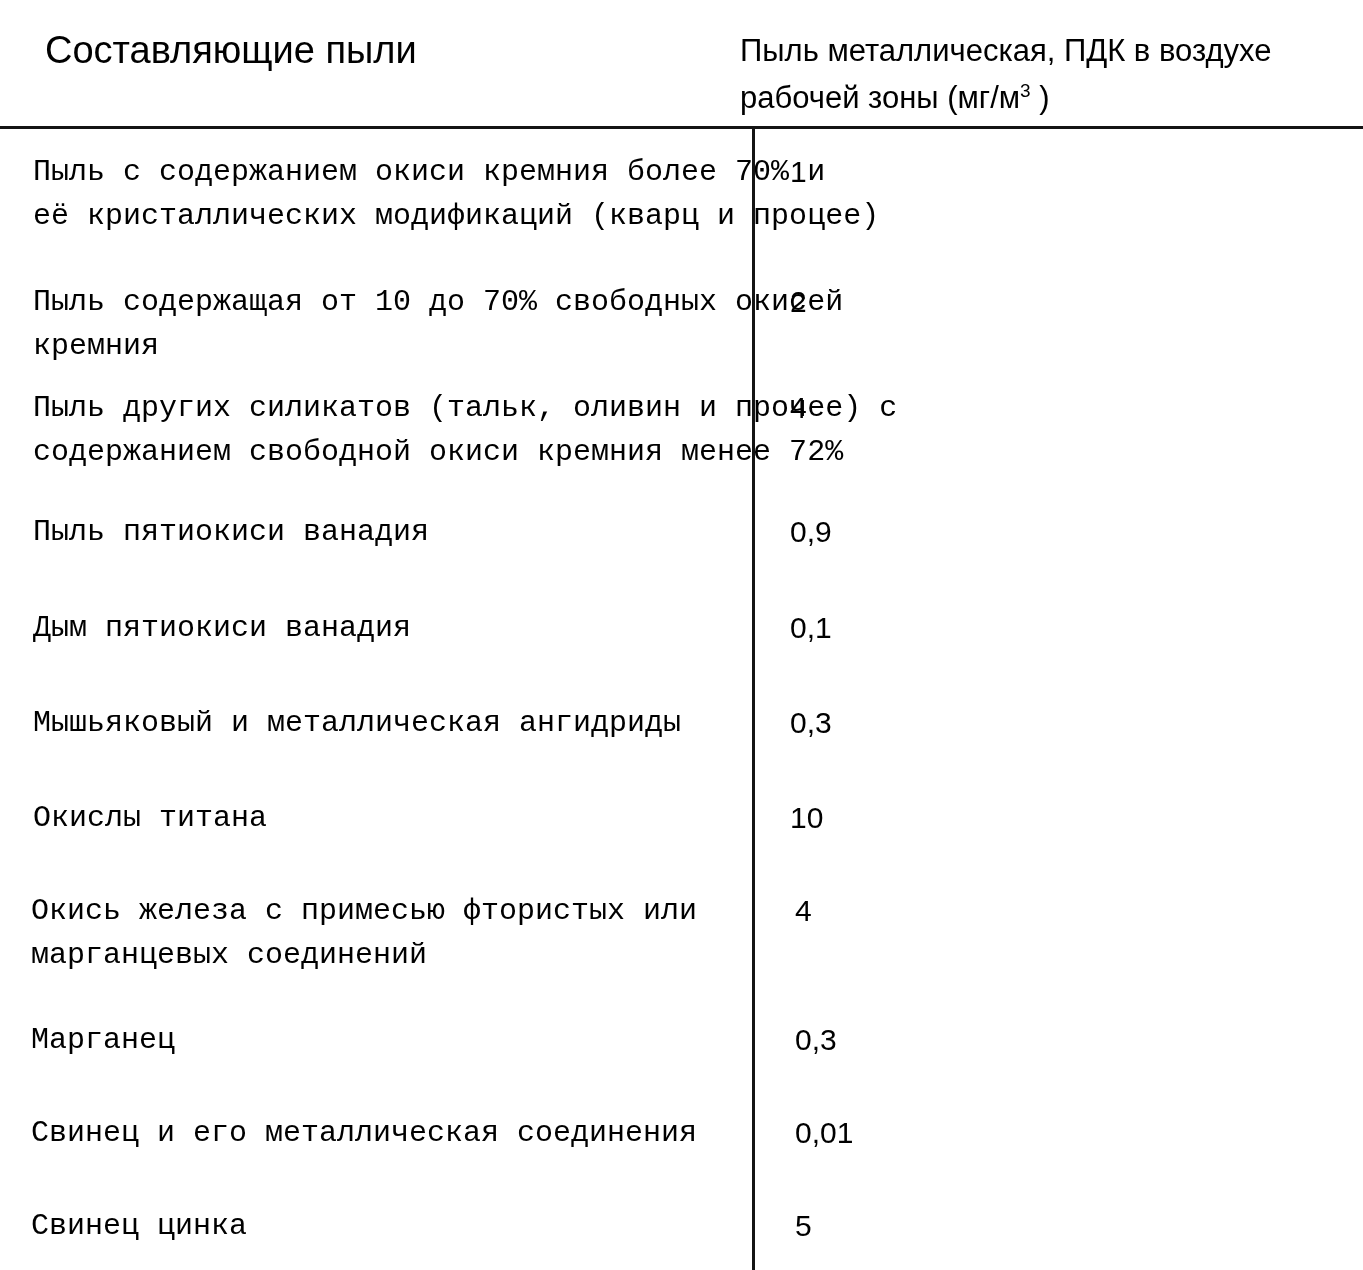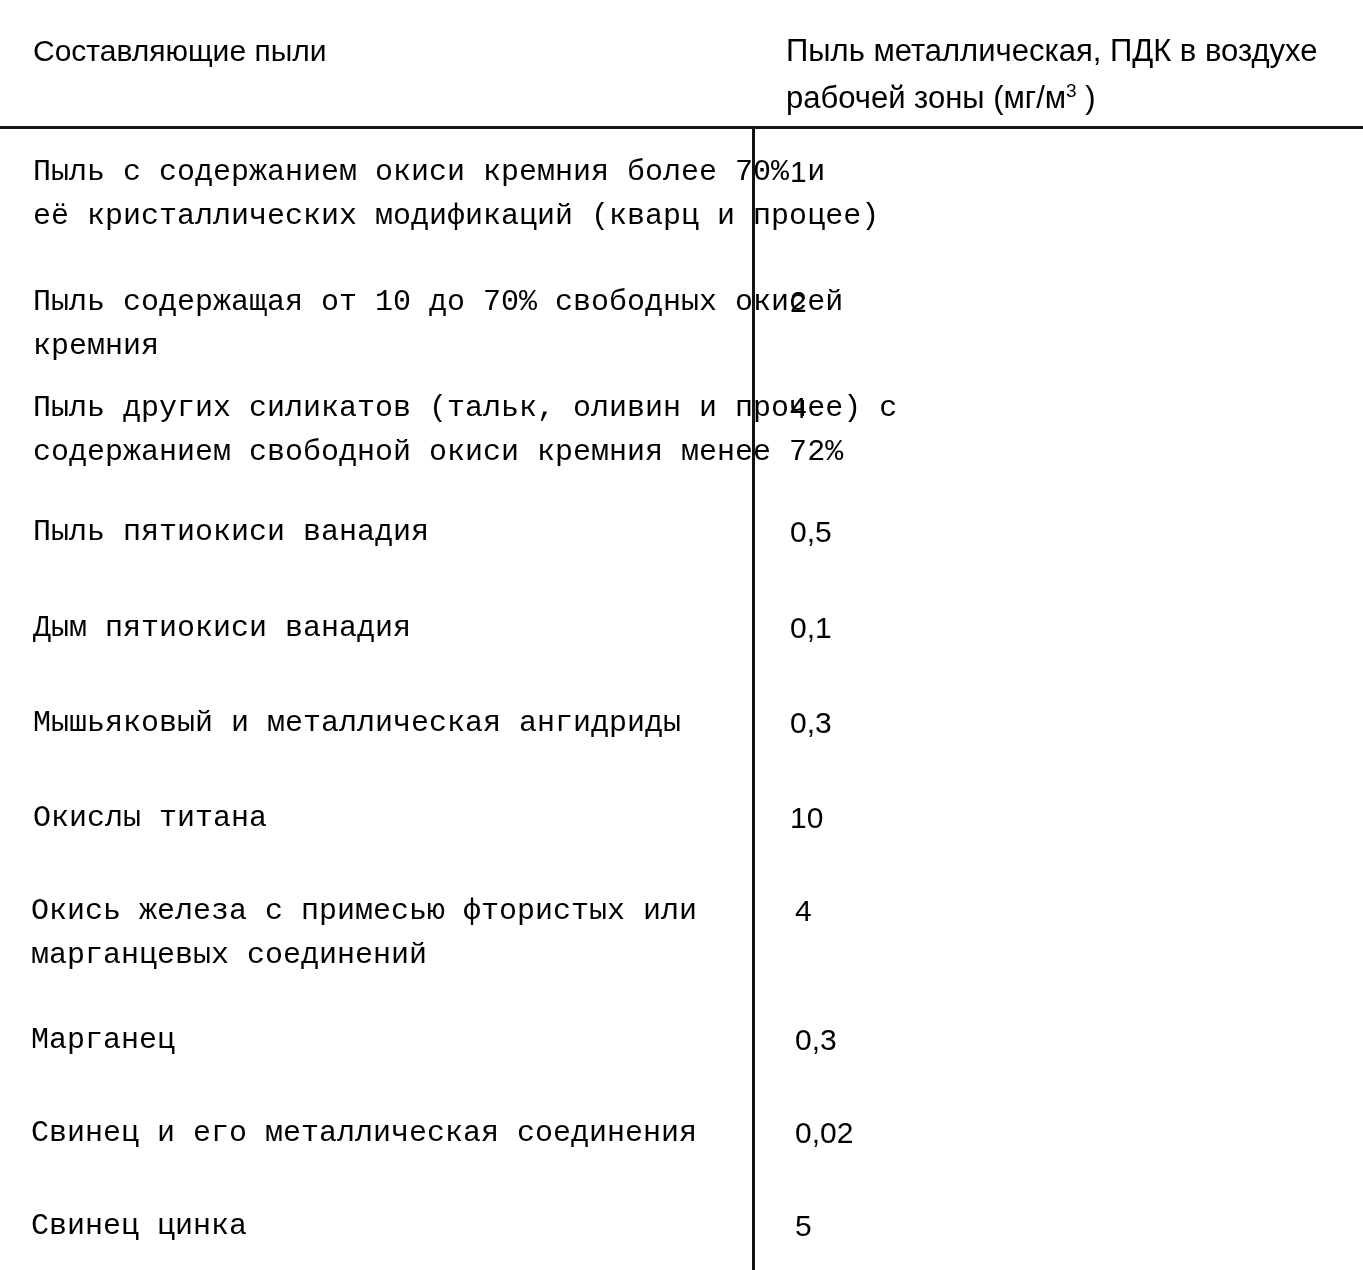--- a/index.html
+++ b/index.html
@@ -8,29 +8,29 @@
     position: relative;
     width: 1363px;
     height: 1270px;
     background: #ffffff;
     color: #000000;
     font-family: "Liberation Sans", sans-serif;
     overflow: hidden;
   }
   .header-left {
     position: absolute;
-    left: 33px;
+    left: 45px;
     top: 27px;
-    font-size: 30px;
+    font-size: 38px;
     line-height: 47px;
     white-space: pre;
   }
   .header-right {
     position: absolute;
-    left: 786px;
+    left: 740px;
     top: 27px;
     width: 540px;
     font-size: 31px;
     line-height: 47px;
   }
   .header-right sup {
     font-size: 19px;
     line-height: 0;
     vertical-align: super;
   }
@@ -97,21 +97,21 @@
   </div>
 
   <div class="row" style="top:386px">
     <div class="cell-c">Пыль других силикатов (тальк, оливин и прочее) с
 содержанием свободной окиси кремния менее 72%</div>
     <div class="cell-v">4</div>
   </div>
 
   <div class="row" style="top:510px">
     <div class="cell-c">Пыль пятиокиси ванадия</div>
-    <div class="cell-v">0,5</div>
+    <div class="cell-v">0,9</div>
   </div>
 
   <div class="row" style="top:606px">
     <div class="cell-c">Дым пятиокиси ванадия</div>
     <div class="cell-v">0,1</div>
   </div>
 
   <div class="row" style="top:701px">
     <div class="cell-c">Мышьяковый и металлическая ангидриды</div>
     <div class="cell-v">0,3</div>
@@ -128,21 +128,21 @@
     <div class="cell-v">4</div>
   </div>
 
   <div class="row indent" style="top:1018px">
     <div class="cell-c">Марганец</div>
     <div class="cell-v">0,3</div>
   </div>
 
   <div class="row indent" style="top:1111px">
     <div class="cell-c">Свинец и его металлическая соединения</div>
-    <div class="cell-v">0,02</div>
+    <div class="cell-v">0,01</div>
   </div>
 
   <div class="row indent" style="top:1204px">
     <div class="cell-c">Свинец цинка</div>
     <div class="cell-v">5</div>
   </div>
 
 </div>
 
 </body></html>

